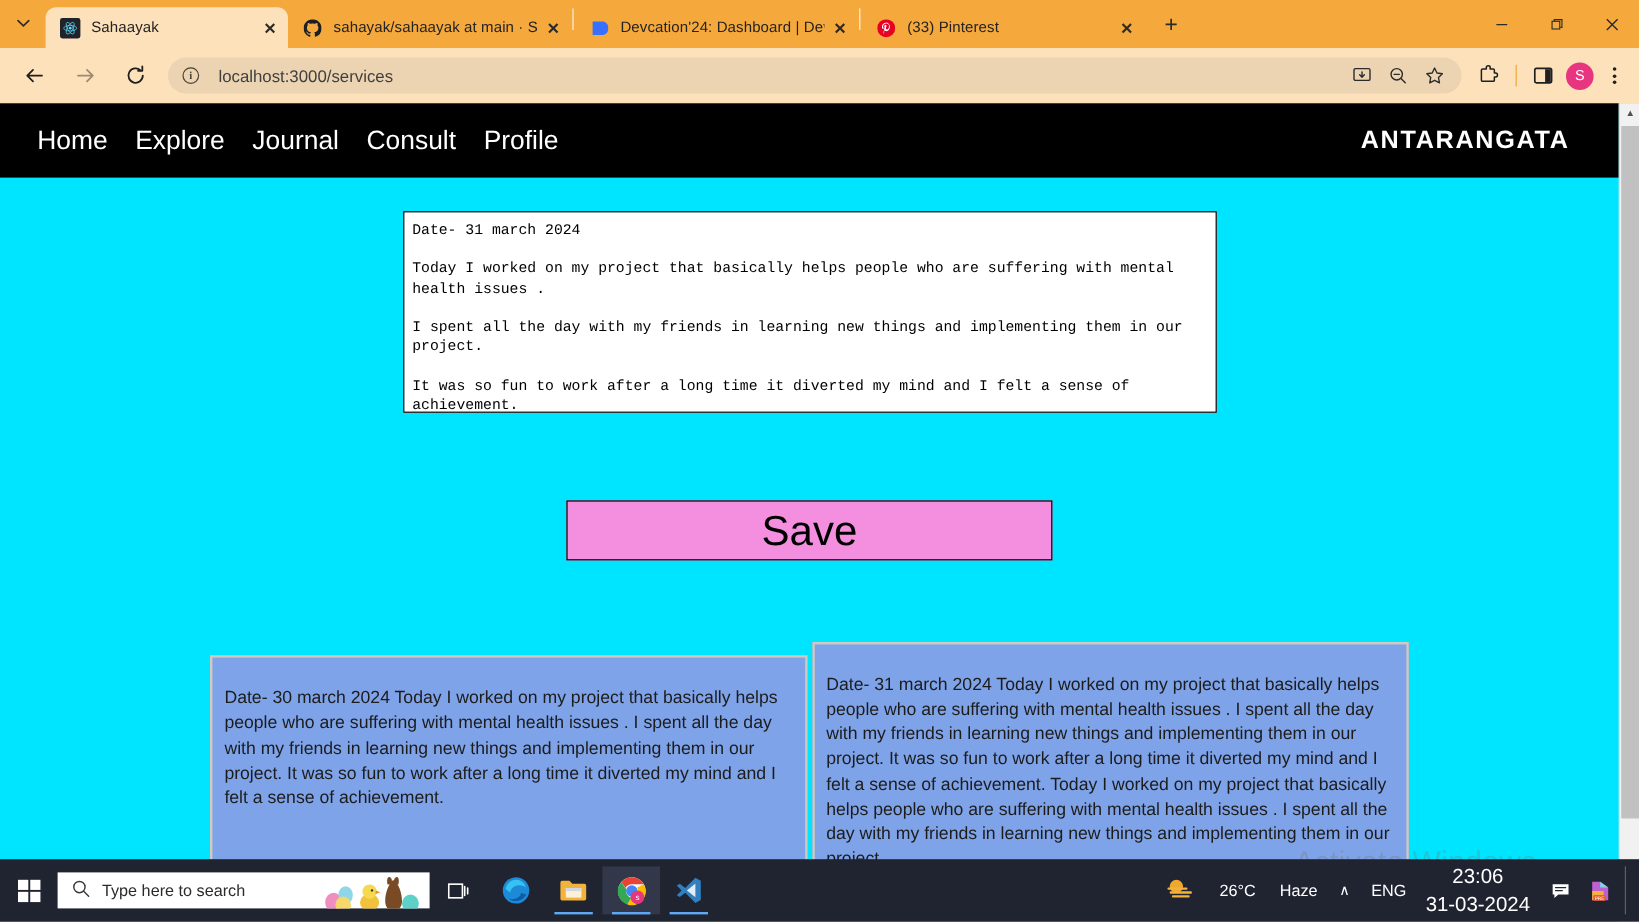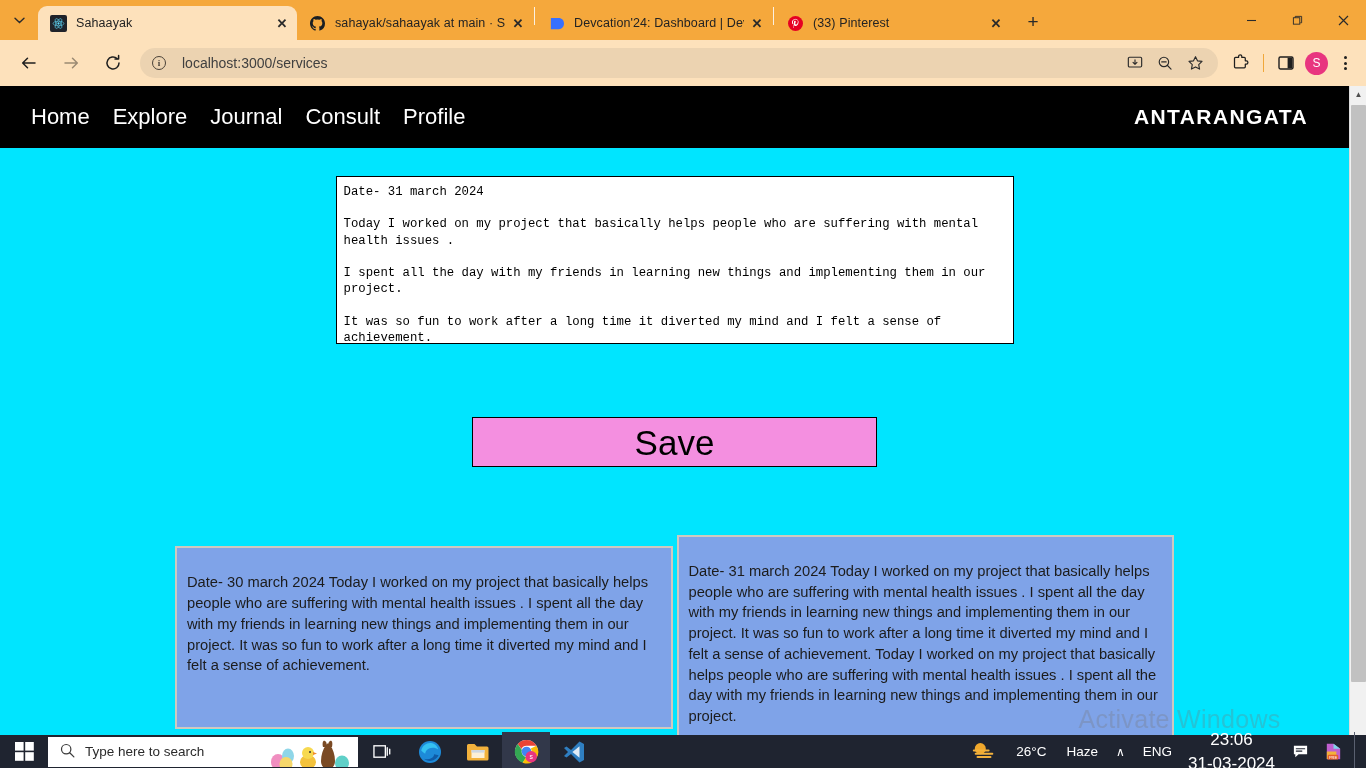--- a/index.html
+++ b/index.html
@@ -23,21 +23,21 @@
     color: #2b2b2b;
   }
   .chev { font-size: 11px; line-height: 1; }
 
   .tab {
     height: 34px; display: flex; align-items: center;
     padding: 0 6px 0 12px; border-radius: 9px 9px 0 0;
     position: relative; color: #2a2a2a; font-size: 12.5px;
     min-width: 0;
   }
-  .tab.active { background: #fde1bb; width: 259px; }
+  .tab.active { background: #fde1bb; width: 202px; }
   .tab.inactive { width: 236px; }
   .tab-favicon {
     width: 17px; height: 17px; flex: 0 0 17px; margin-right: 9px;
     display: flex; align-items: center; justify-content: center;
     border-radius: 2px; overflow: hidden;
   }
   .fav-react { background: #20232a; }
   .fav-github { background: transparent; }
   .tab-title {
     flex: 1 1 auto; white-space: nowrap; overflow: hidden;
@@ -201,21 +201,21 @@
     align-items: center; justify-content: center;
     font-size: 8px; color: #505050; background: #f1f1f1;
   }
   #sb-thumb {
     position: absolute; left: 1px; top: 19px; width: 15px; height: 577px;
     background: #c1c1c1; border-radius: 1px;
   }
 
   
   #taskbar {
-    position: absolute; left: 0; bottom: 0; width: 1366px; height: 33px;
+    position: absolute; left: 0; bottom: 0; width: 1366px; height: 52px;
     background: #1f2430; display: flex; align-items: center;
     color: #fff; font-size: 13px;
   }
   #start-btn {
     width: 48px; height: 40px; display: flex;
     align-items: center; justify-content: center;
   }
   #tb-search {
     width: 310px; height: 30px; background: #fff; color: #2b2b2b;
     display: flex; align-items: center; padding: 0 8px;

